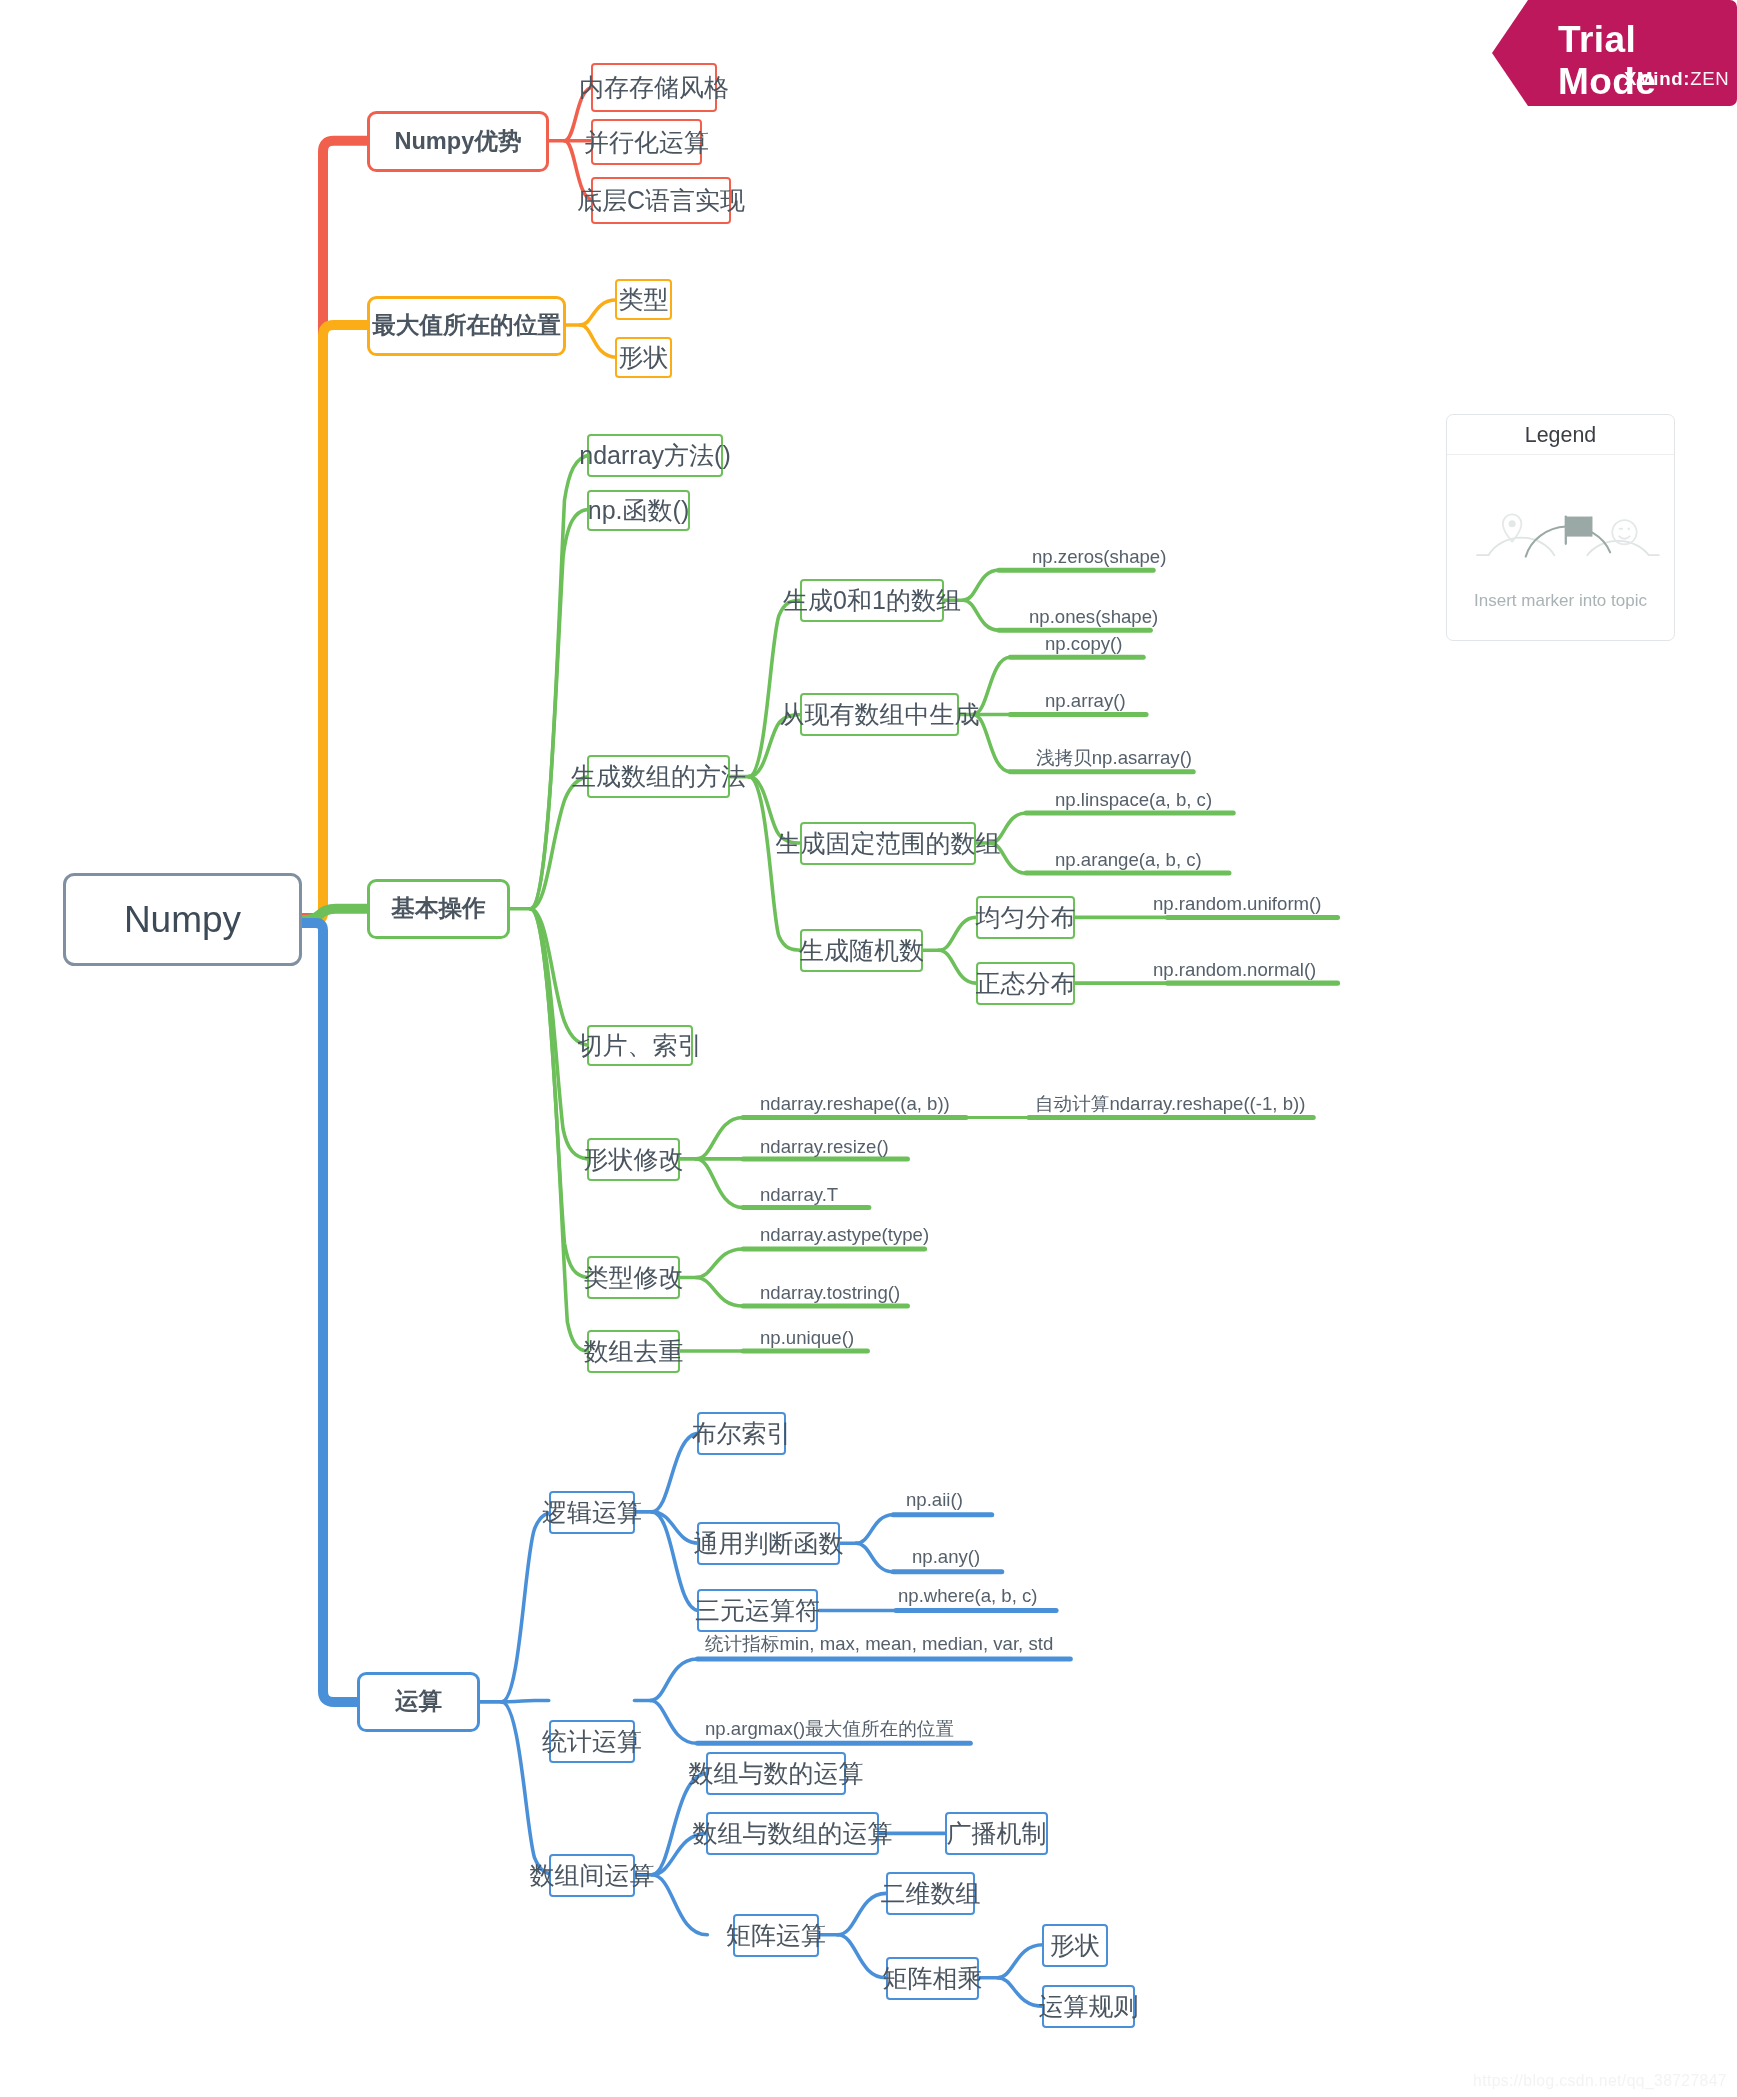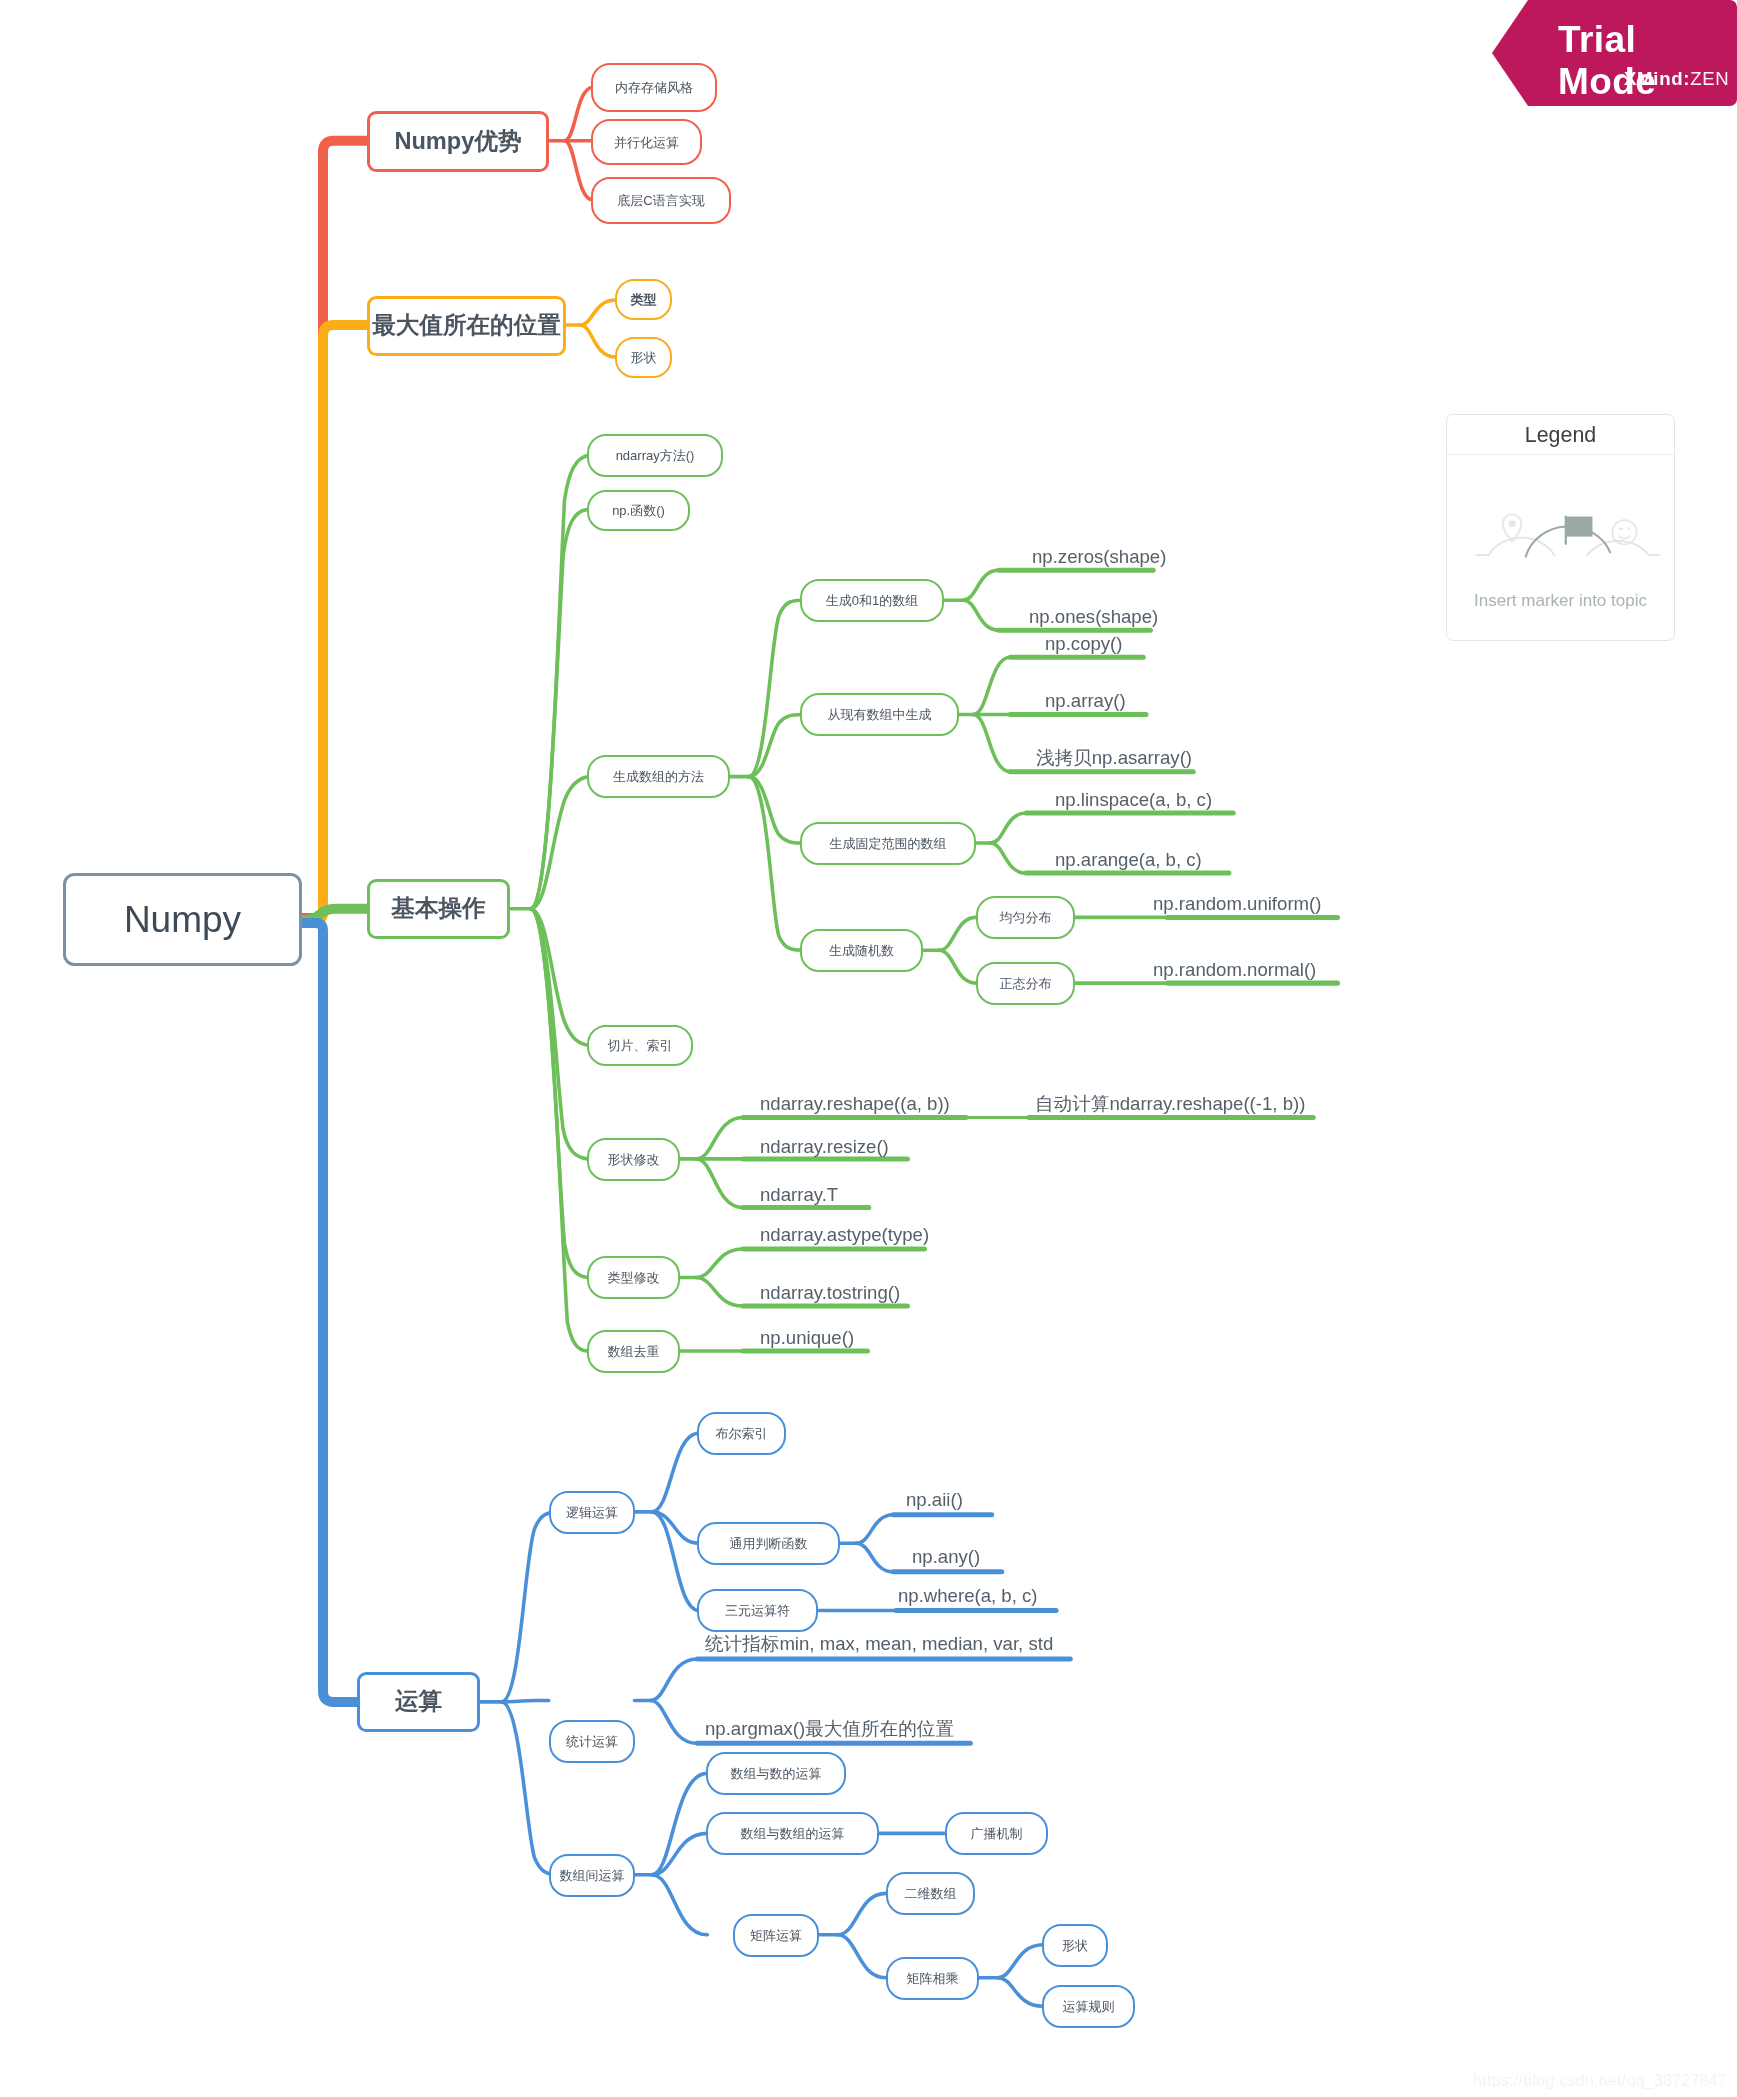--- a/index.html
+++ b/index.html
@@ -45,22 +45,22 @@
     border-style: solid;
     border-radius: 9.3px;
     font-size: 23.6px;
     font-weight: bold;
     padding: 0 10px;
   }
   
   .n-box {
     border-width: 2.9px;
     border-style: solid;
-    border-radius: 19px;
-    font-size: 13px;
+    border-radius: 4px;
+    font-size: 25px;
     padding: 0 7.1px;
   }
   
   .n-plain {
     font-size: 18.6px;
     color: #55606b;
     background: transparent;
     justify-content: flex-start;
     padding: 0;
   }
@@ -301,21 +301,21 @@
   </div>
 
   <div class="node n-root" style="left:63px; top:873px; width:239px; height:93px;">Numpy</div>
 
   <div class="node n-l1 c-red" style="left:367px; top:111px; width:182px; height:61px;">Numpy优势</div>
   <div class="node n-box c-red" style="left:591px; top:63px; width:126px; height:49px;">内存存储风格</div>
   <div class="node n-box c-red" style="left:591px; top:119px; width:111px; height:46px;">并行化运算</div>
   <div class="node n-box c-red" style="left:591px; top:177px; width:140px; height:47px;">底层C语言实现</div>
 
   <div class="node n-l1 c-orange" style="left:367px; top:296px; width:199px; height:60px;">最大值所在的位置</div>
-  <div class="node n-box c-orange" style="left:615px; top:279px; width:57px; height:41px;font-weight:bold;">类型</div>
+  <div class="node n-box c-orange" style="left:615px; top:279px; width:57px; height:41px;">类型</div>
   <div class="node n-box c-orange" style="left:615px; top:337px; width:57px; height:41px;">形状</div>
 
   <div class="node n-l1 c-green" style="left:367px; top:879px; width:143px; height:60px;">基本操作</div>
 
   <div class="node n-box c-green" style="left:587px; top:434px; width:136px; height:43px;">ndarray方法()</div>
   <div class="node n-box c-green" style="left:587px; top:490px; width:103px; height:41px;">np.函数()</div>
 
   <div class="node n-box c-green" style="left:587px; top:755px; width:143px; height:43px;">生成数组的方法</div>
 
   <div class="node n-box c-green" style="left:800px; top:579px; width:144px; height:43px;">生成0和1的数组</div>

